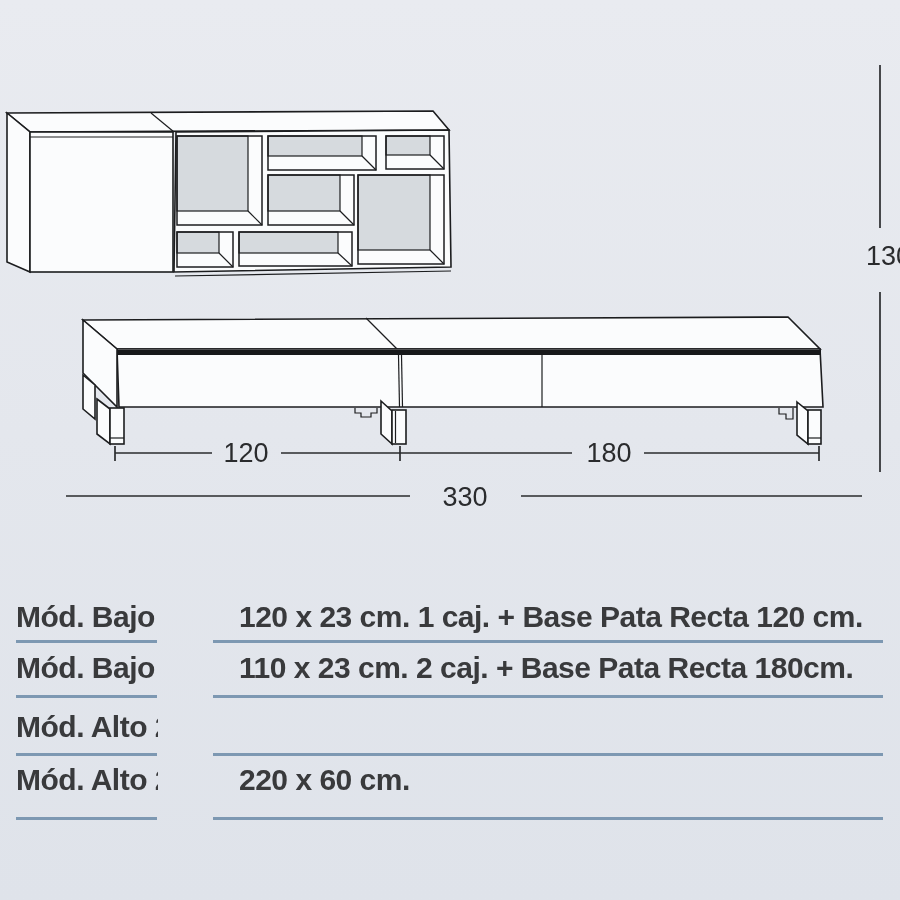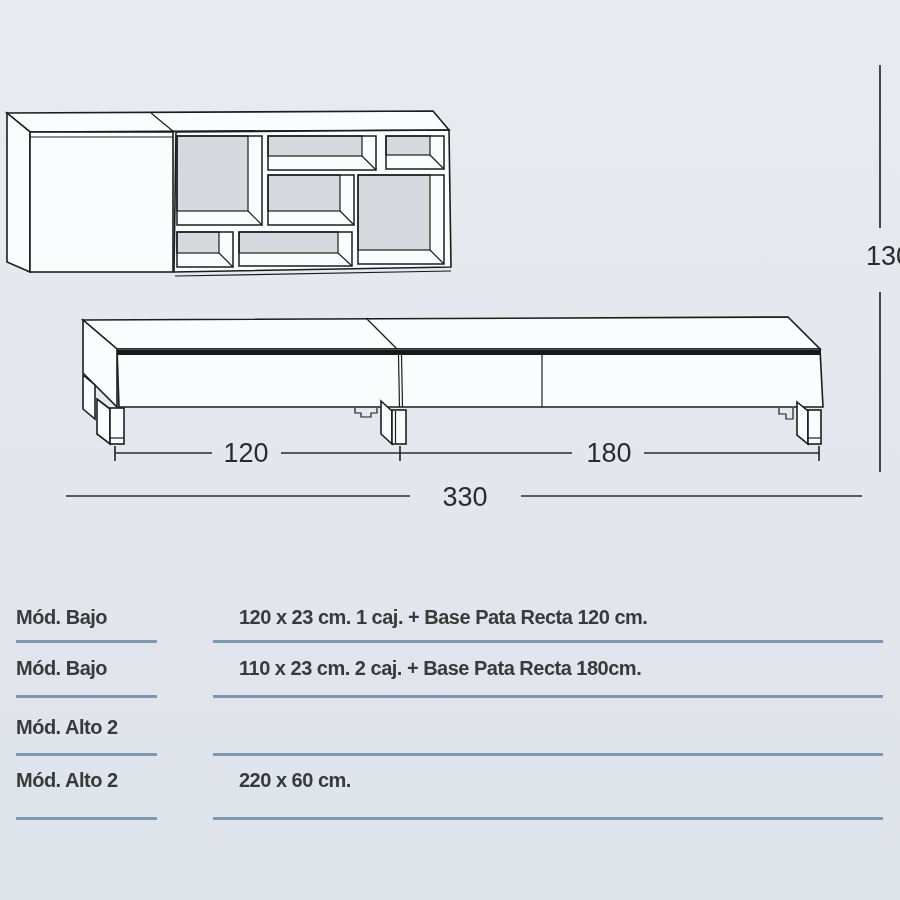--- a/index.html
+++ b/index.html
@@ -12,21 +12,21 @@
   
   .f{fill:#fbfcfd;stroke:#1c1d1f;stroke-width:1.6;stroke-linejoin:miter;}
   .g{fill:#d6dade;stroke:#1c1d1f;stroke-width:1.2;}
   .o{fill:none;stroke:#1c1d1f;stroke-width:1.5;}
   .d{fill:none;stroke:#1c1d1f;stroke-width:1.2;}
   .thick{stroke:#17181a;stroke-width:5;}
   .dim{fill:none;stroke:#2a2b2d;stroke-width:1.7;}
   text.num{font-family:"Liberation Sans",sans-serif;font-size:27px;fill:#2a2b2d;}
   
   .row{position:absolute;left:0;width:900px;height:34px;line-height:34px;
-       font-weight:bold;font-size:20px;letter-spacing:-0.5px;color:#393a3c;white-space:nowrap;}
+       font-weight:bold;font-size:30px;letter-spacing:-0.5px;color:#393a3c;white-space:nowrap;}
   .row .lbl{position:absolute;left:16px;width:142px;overflow:hidden;display:block;}
   .row .val{position:absolute;left:215px;width:687px;overflow:hidden;display:block;margin-left:24px;}
   .sep{position:absolute;height:3px;}
   .sep.l{left:16px;width:141px;}
   .sep.r{left:213px;width:670px;}
 </style>
 </head>
 <body>
 
 <div class="stage">

